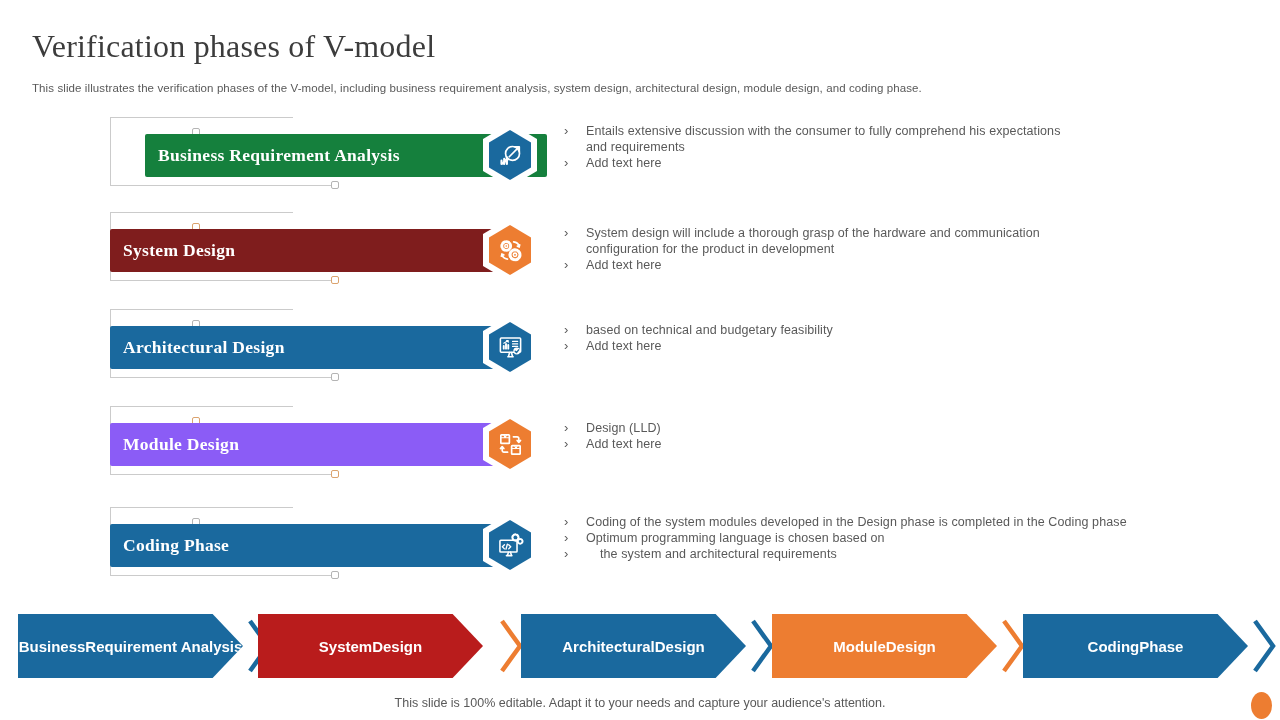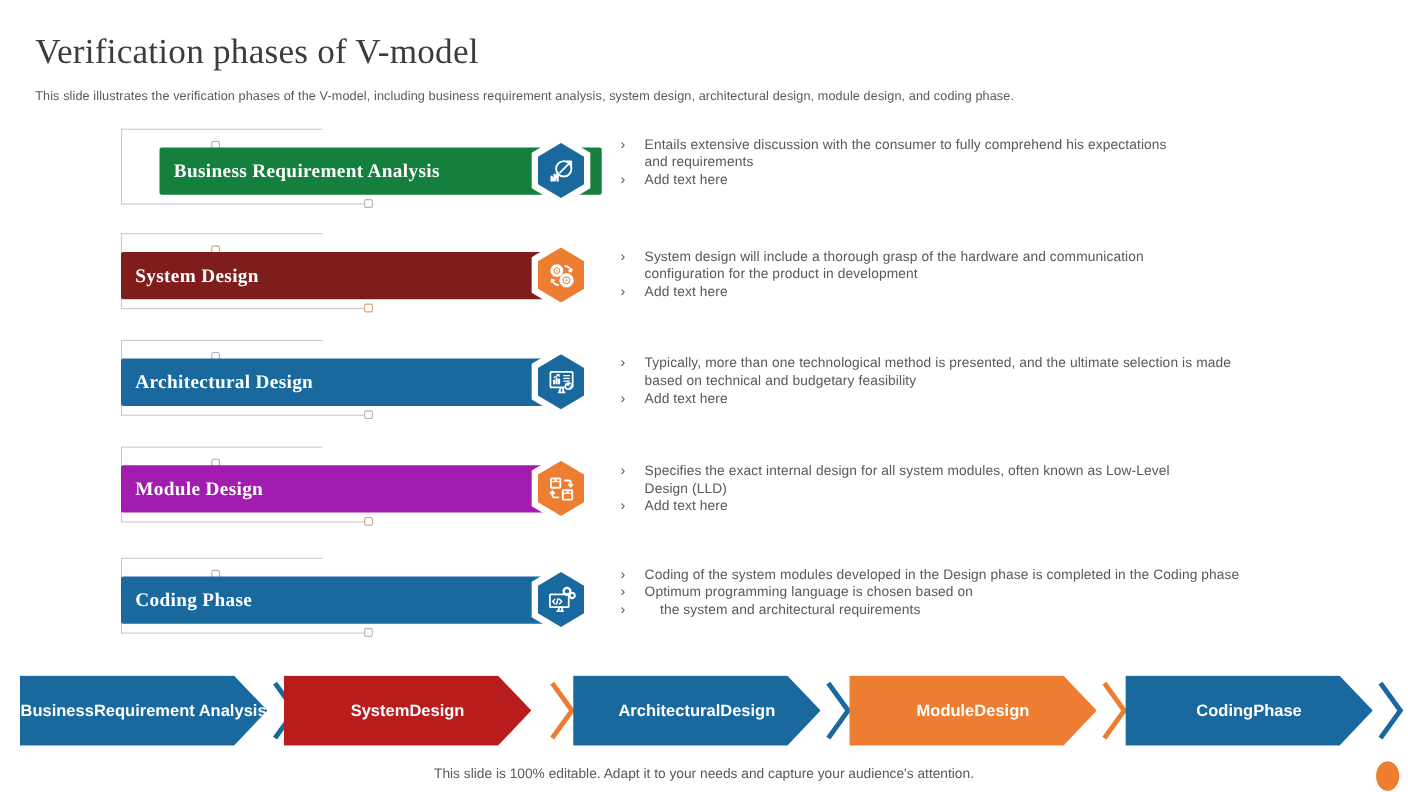--- a/index.html
+++ b/index.html
@@ -152,38 +152,37 @@
               </g>
               <circle cx="17.6" cy="15.2" r="3.1" fill="#fff"></circle>
               <path d="M16.2 15.3 l1.1 1.1 2 -2.3" fill="none" stroke="#1a699e" stroke-width="1.3" stroke-linecap="round" stroke-linejoin="round"></path>
             </svg>
           </div>
         </div>
         <div class="bullets" style="top: 13px;">
           <div class="bullet">
             <span class="mk">›</span>
             <div class="lines">
-              <div class="ln">Typically, more than one technological method is presented, and the ultimate selection is made</div>
               <div class="ln">based on technical and budgetary feasibility</div>
             </div>
           </div>
           <div class="bullet">
             <span class="mk">›</span>
             <div class="lines">
               <div class="ln">Add text here</div>
             </div>
           </div>
         </div>
       </div>
       <div class="phase-row row-orange" style="top: 406px;">
         <div class="sel-box"></div>
         <div class="sel-bottom"></div>
         <div class="handle t"></div>
         <div class="handle b"></div>
-        <div class="banner" style="background: #a21caf;">
+        <div class="banner" style="background: #8b5cf6;">
           <span class="banner-label">Module Design</span>
         </div>
         <div class="hexwrap">
           <div class="hex hex-outer"></div>
           <div class="hex hex-inner" style="background: rgb(237, 125, 49);">
             <svg width="27" height="27" viewBox="0 0 24 24">
               <g fill="none" stroke="#fff" stroke-width="1.5" stroke-linecap="round" stroke-linejoin="round">
                 <rect x="3.4" y="3.4" width="7.6" height="7.6" rx="0.6"></rect>
                 <path d="M3.4 6 h7.6 M7.2 6 l-1 -2.4 M7.2 6 l1.2 -2.4" stroke-width="1"></path>
                 <rect x="13" y="13" width="7.6" height="7.6" rx="0.6"></rect>
@@ -191,21 +190,20 @@
                 <path d="M14.6 5.2 h3.2 a1.6 1.6 0 0 1 1.6 1.6 v3.2 M17.9 8.4 l1.5 1.8 1.5 -1.8"></path>
                 <path d="M9.4 18.8 h-3.2 a1.6 1.6 0 0 1 -1.6 -1.6 v-3.2 M3.1 15.6 l1.5 -1.8 1.5 1.8"></path>
               </g>
             </svg>
           </div>
         </div>
         <div class="bullets" style="top: 14px;">
           <div class="bullet">
             <span class="mk">›</span>
             <div class="lines">
-              <div class="ln">Specifies the exact internal design for all system modules, often known as Low-Level</div>
               <div class="ln">Design (LLD)</div>
             </div>
           </div>
           <div class="bullet">
             <span class="mk">›</span>
             <div class="lines">
               <div class="ln">Add text here</div>
             </div>
           </div>
         </div>

